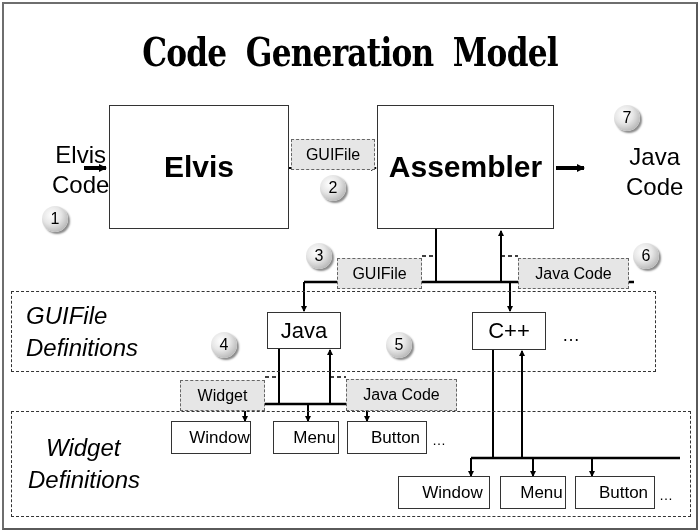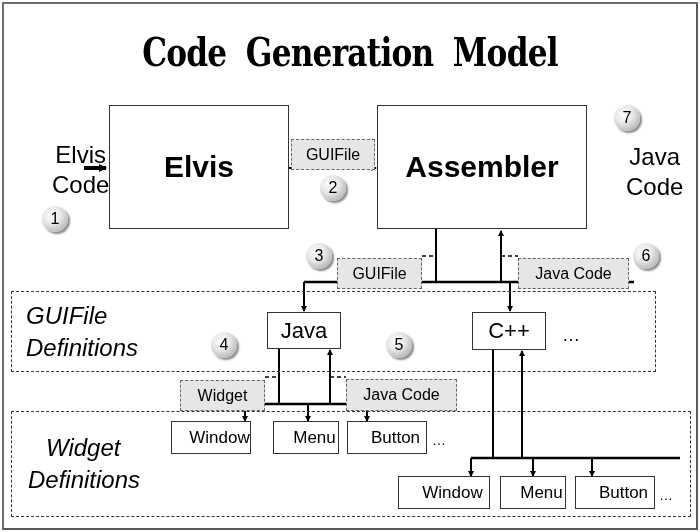--- a/index.html
+++ b/index.html
@@ -85,21 +85,21 @@
 <div class="label" style="left:20px; top:140px;">
   <div>Elvis</div>
   <div>Code</div>
 </div>
 <div class="label" style="left:594px; top:142px;">
   <div>Java</div>
   <div>Code</div>
 </div>
 
 <div class="box big" style="left:109px; top:105px; width:180px; height:124px;">Elvis</div>
-<div class="box big" style="left:377px; top:105px; width:210px; height:124px;">Assembler</div>
+<div class="box big" style="left:377px; top:105px; width:177px; height:124px;">Assembler</div>
 
 <div class="box med" style="left:267px; top:312px; width:74px; height:37px;">Java</div>
 <div class="box med" style="left:472px; top:312px; width:74px; height:38px;">C++</div>
 <div class="dots" style="left:562px; top:325px;">…</div>
 
 <div class="box small" style="left:171px; top:421px; width:80px; height:33px;">Window</div>
 <div class="box small" style="left:273px; top:421px; width:66px; height:33px;">Menu</div>
 <div class="box small" style="left:347px; top:421px; width:80px; height:33px;">Button</div>
 <div class="dots" style="left:432px; top:432px; font-size:14px;">…</div>
 

